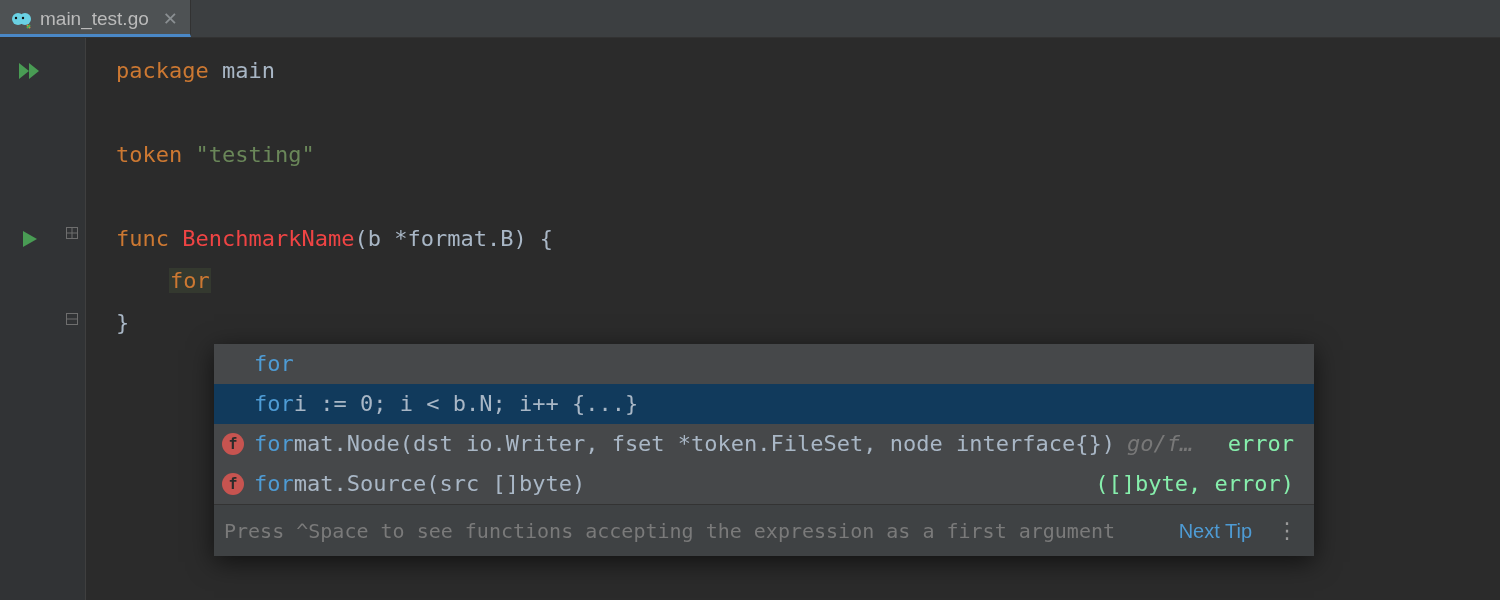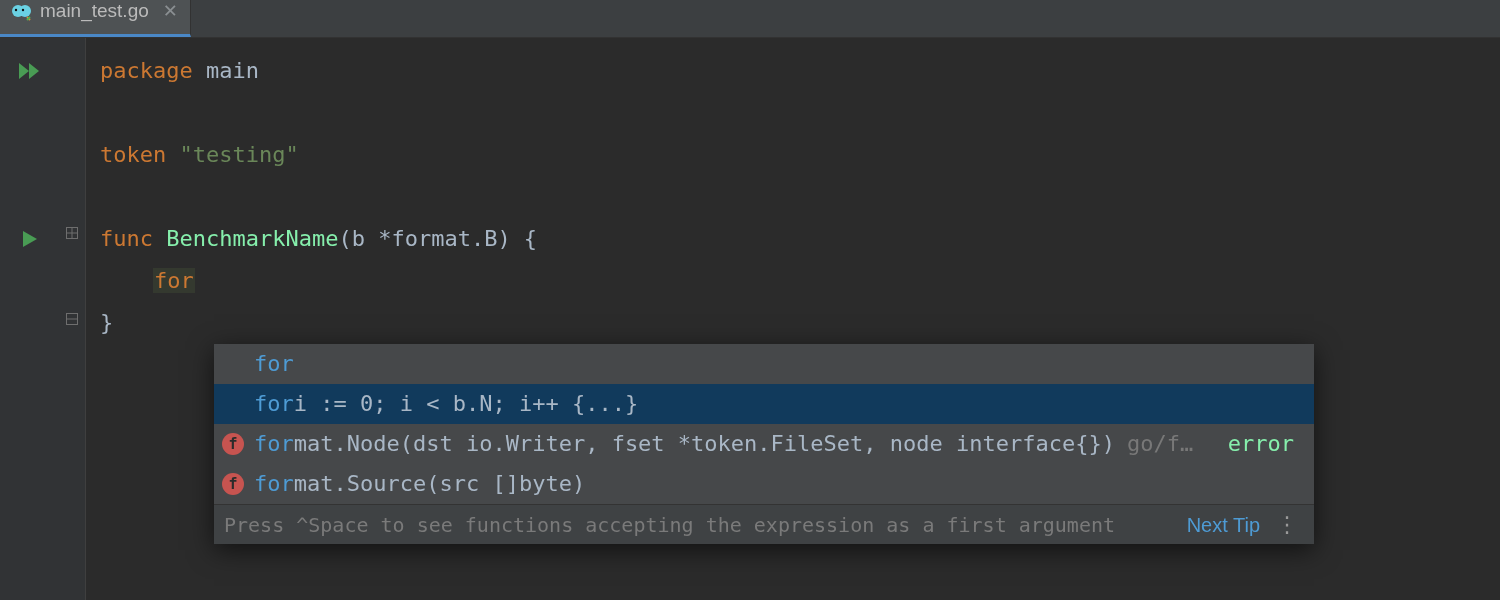--- a/index.html
+++ b/index.html
@@ -16,21 +16,21 @@
     display: flex;
     align-items: stretch;
     height: 38px;
     background: #3c3f41;
     border-bottom: 1px solid #323232;
   }
   .tab {
     display: flex;
     align-items: flex-end;
     gap: 8px;
-    padding: 0 12px 12px 10px;
+    padding: 0 12px 4px 10px;
     background: #4e5254;
     color: #bbbbbb;
     font-family: -apple-system, "Segoe UI", sans-serif;
     font-size: 19px;
     border-bottom: 3px solid #4a88c7;
     border-right: 1px solid #323232;
   }
   .tab .close {
     color: #8a8f92;
     font-size: 18px;
@@ -62,25 +62,25 @@
     display:flex; justify-content:center; align-items:center;
     height: 42px;
   }
   .gutter-run .spacer { height:42px; }
   .code-area {
     flex: 1;
     padding: 12px 0 0 14px;
     position: relative;
     line-height: 42px;
   }
-  .code-line { height: 42px; white-space: pre; }
+  .code-line { height: 42px; white-space: pre; margin-left: 16px; }
   
   .kw     { color: #cc7832; }
   .ident  { color: #a9b7c6; }
-  .funcnm { color: #86efac; text-align: right; }
+  .funcnm { color: #ef4444; text-align: right; }
   .str    { color: #6a8759; }
   .typed  { color: #cc7832; background: rgba(80,100,60,0.25); padding: 0 1px; }
   .brace-end { display:inline-block; }
   .fold-handle {
     position:absolute; left:6px;
     color:#6e6e6e; font-size:14px;
   }
   
   .popup {
     position: absolute;
@@ -96,39 +96,39 @@
     display:flex;
     align-items:center;
     height:40px;
     padding: 0 20px 0 40px;
     color:#a9b7c6;
     position:relative;
     white-space: nowrap;
   }
   .popup-row.selected { background: #113a5c; }
   .popup-row .match { color:#4e9bd4; }
-  .popup-row .tail  { color:#787878; margin-left:12px; overflow:hidden; text-overflow:ellipsis; }
+  .popup-row .tail  { color:#787878; margin-left:12px; overflow:hidden; text-overflow:ellipsis;font-style:italic; }
   .popup-row .rtype { margin-left:auto; color:#86efac; padding-left:18px; }
   .row-icon {
     position:absolute; left:8px; top:50%; transform:translateY(-50%);
     width:22px; height:22px; border-radius:11px;
     background:#c75450; color:#2b2b2b;
     font: 600 15px/22px monospace; text-align:center;
   }
   .popup-footer {
     display:flex; align-items:center;
-    height:40px;
+    height:52px;
     padding:0 14px 0 10px;
     background:#3f4244;
     border-top:1px solid #333;
     color:#7a7a7a;
     font-family: monospace;
     font-size:20px;
   }
-  .popup-footer .link { color:#4e9bd4; margin-left:auto; margin-right:16px; font-family: -apple-system, sans-serif; }
+  .popup-footer .link { color:#4e9bd4; margin-left:auto; margin-right:24px; font-family: -apple-system, sans-serif; }
   .popup-footer .more { color:#9a9a9a; font-size:22px; letter-spacing:2px; }
 </style>
 </head>
 <body>
 
 <div class="tabbar">
   <div class="tab">
     <span class="go-icon">
       <svg width="22" height="22" viewBox="0 0 22 22">
         <circle cx="8" cy="11" r="6" fill="#6ad1e3"></circle>
@@ -200,20 +200,21 @@
             <span class="row-icon">f</span>
             <span class="match">for</span>
             <span>mat.Node(dst io.Writer, fset *token.FileSet, node interface{})</span>
             <span class="tail">go/f…</span>
             <span class="rtype">error</span>
           </div>
           <div class="popup-row">
             <span class="row-icon">f</span>
             <span class="match">for</span>
             <span>mat.Source(src []byte)</span>
+            <span class="rtype">([]byte, error)</span>
           </div>
         </div>
       <div class="popup-footer">
         <span>Press ^Space to see functions accepting the expression as a first argument</span>
         <span class="link">Next Tip</span>
         <span class="more">⋮</span>
       </div>
     </div>
 
   </div>

